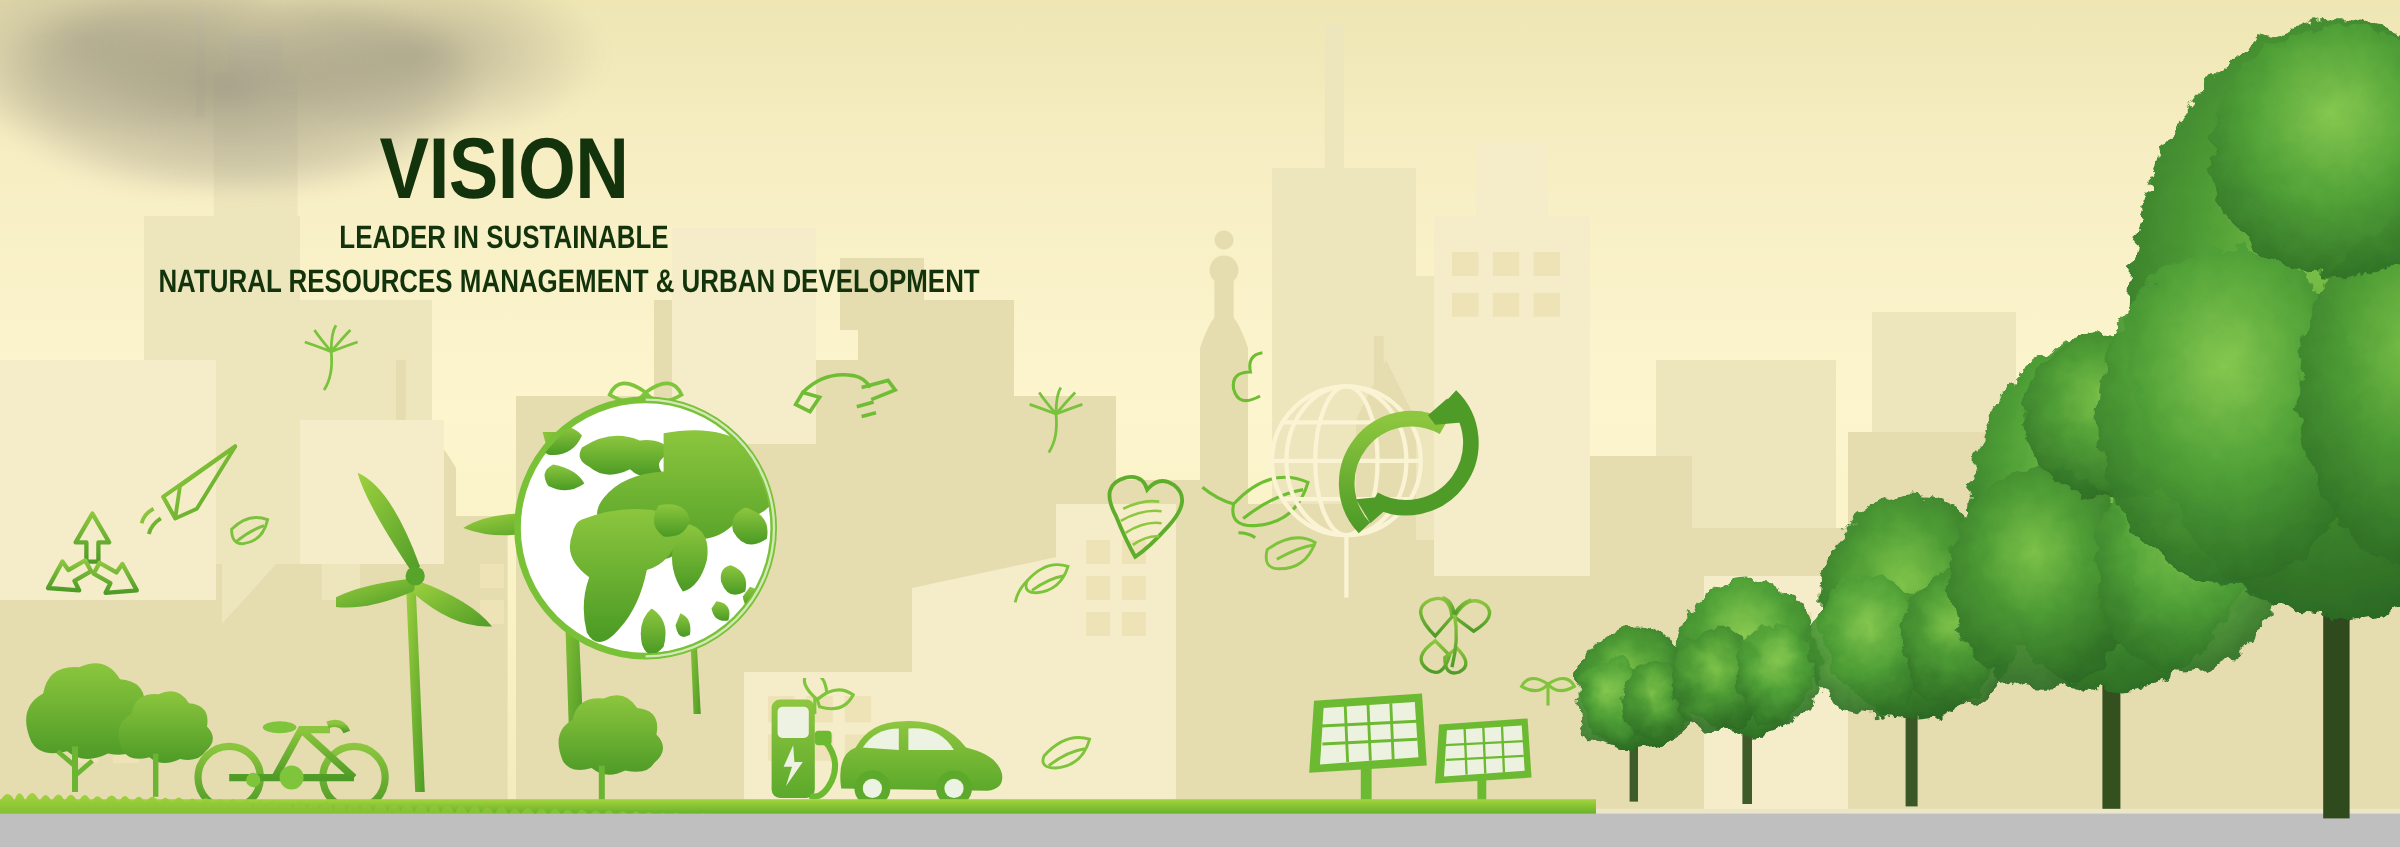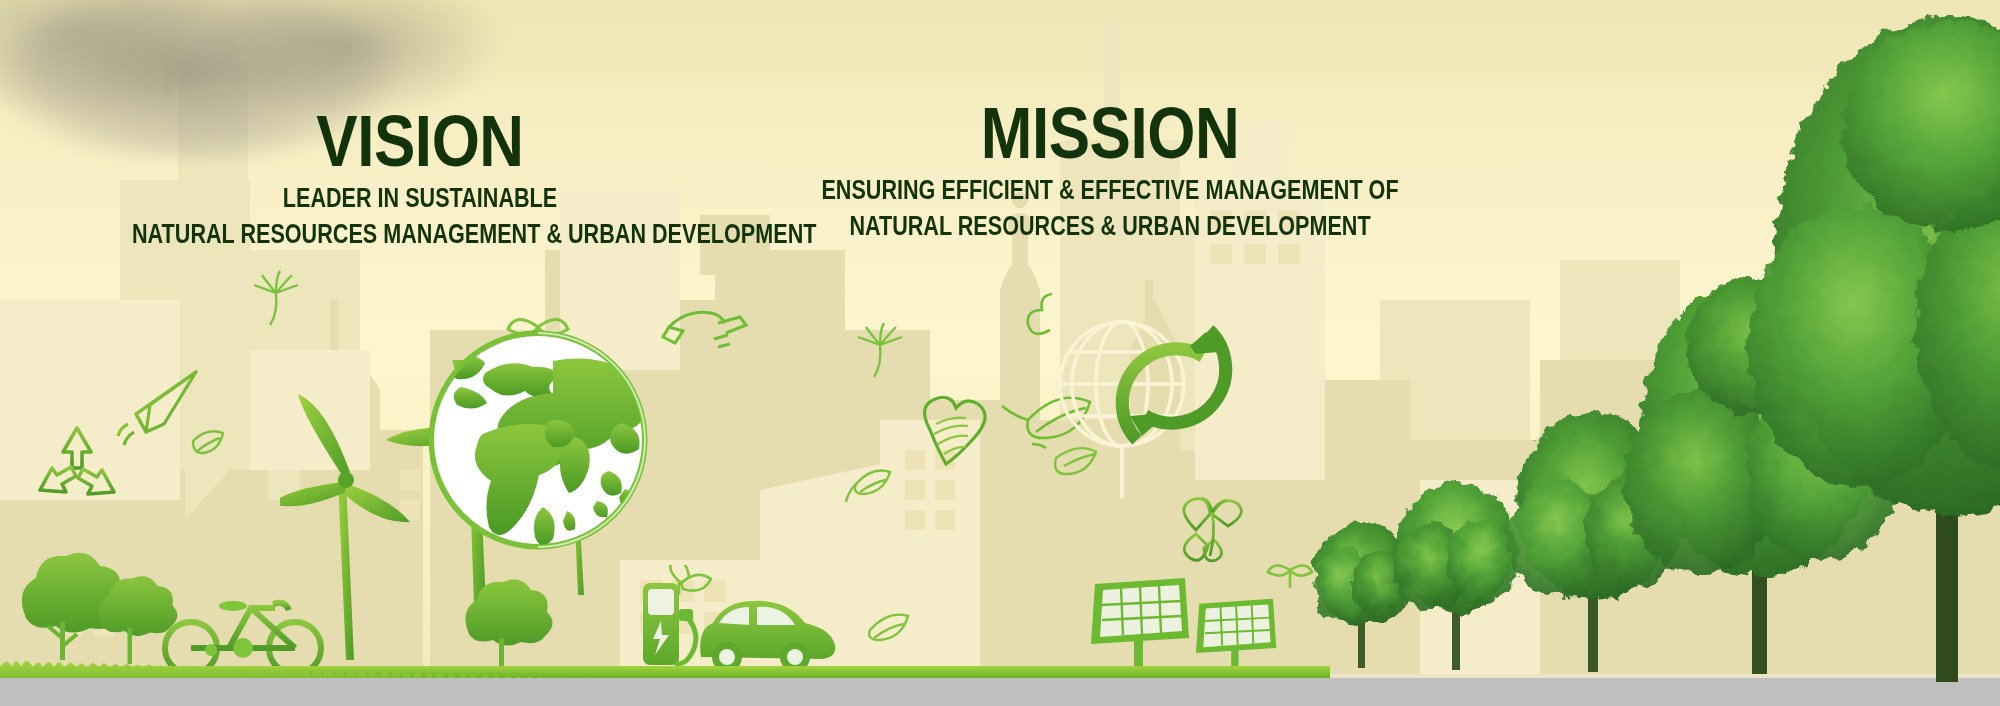--- a/index.html
+++ b/index.html
@@ -145,25 +145,20 @@
         <rect x="400" y="500" width="20" height="20"></rect>
     </g>
   </svg>
 
   <div id="vision-block" class="txtblock">
     <div class="bigtitle">VISION</div>
     <div class="subline" style="margin-top:8px">LEADER IN SUSTAINABLE</div>
     <div class="subline" style="margin-top:3px">NATURAL RESOURCES MANAGEMENT &amp; URBAN DEVELOPMENT</div>
   </div>
 
-  <div id="mission-block" class="txtblock">
-    <div class="bigtitle">MISSION</div>
-    <div class="subline" style="margin-top:8px">ENSURING EFFICIENT &amp; EFFECTIVE MANAGEMENT OF</div>
-    <div class="subline" style="margin-top:3px">NATURAL RESOURCES &amp; URBAN DEVELOPMENT</div>
-  </div>
 
   <svg class="layer" viewBox="0 0 2000 706" style="z-index:20;">
     <defs>
       <linearGradient id="gGreen" x1="0" y1="0" x2="0" y2="1">
         <stop offset="0%" stop-color="#8DC63F"></stop>
           <stop offset="100%" stop-color="#4E9B27"></stop>
       </linearGradient>
       <linearGradient id="gGreen2" x1="0" y1="0" x2="1" y2="1">
         <stop offset="0%" stop-color="#9BCF3E"></stop>
           <stop offset="100%" stop-color="#56A42A"></stop>

